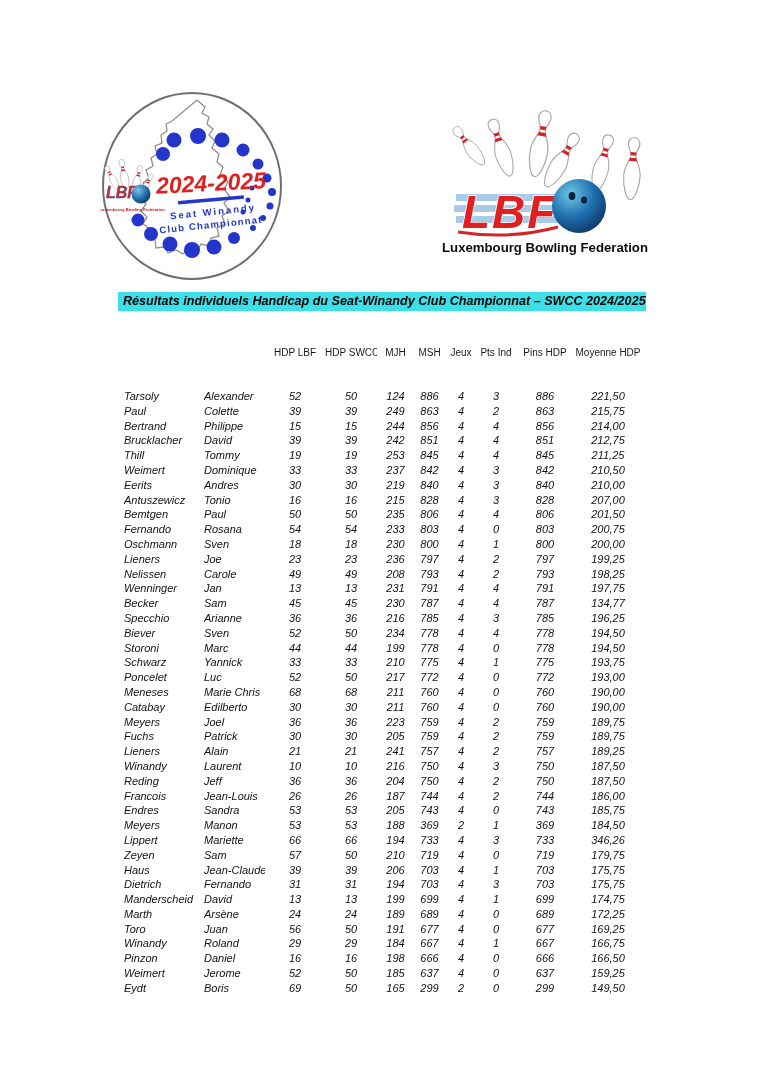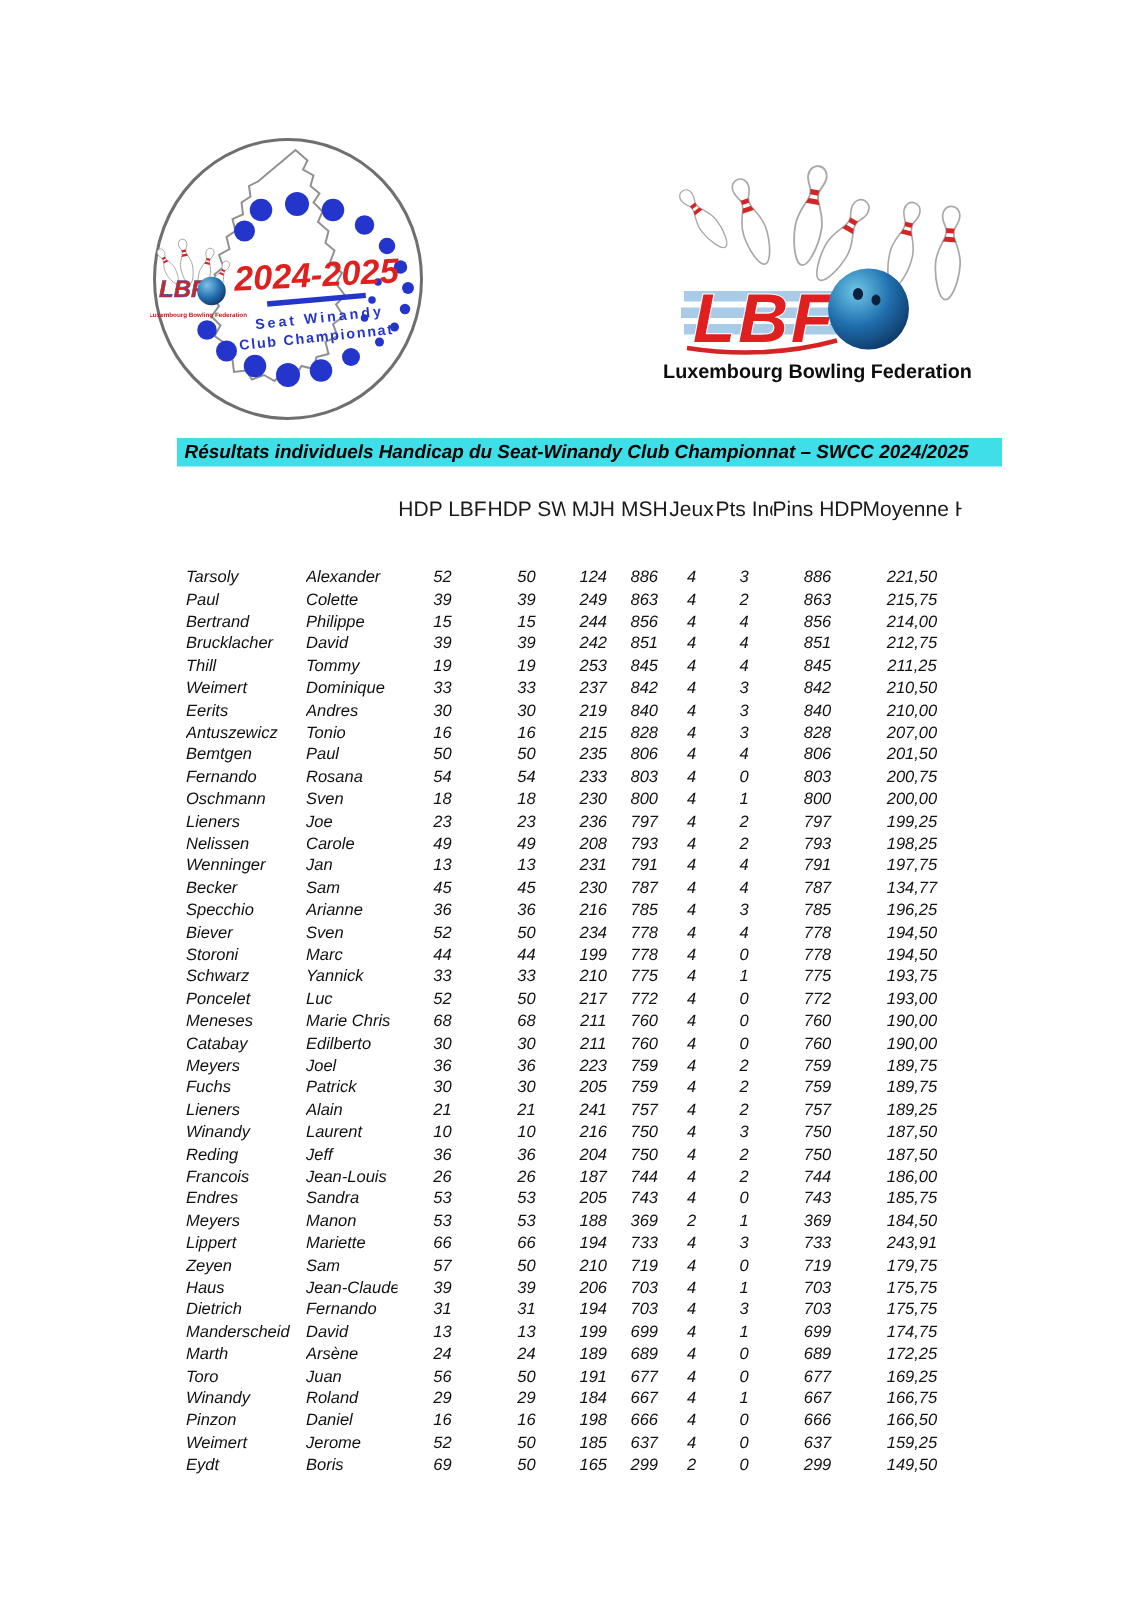--- a/index.html
+++ b/index.html
@@ -6,30 +6,30 @@
   body{
     width:764px;height:1080px;position:relative;background:#ffffff;overflow:hidden;
     font-family:"Liberation Sans",sans-serif;color:#111;
   }
   
   .logo-left{position:absolute;left:100px;top:88px;width:186px;height:196px;}
   .logo-right{position:absolute;left:440px;top:106px;width:215px;height:152px;}
   
   .title-bar{
     position:absolute;left:118px;top:292px;
-    padding:2px 22px 3px 5px;white-space:nowrap;
+    padding:2px 0 3px 5px;white-space:nowrap;
     font-size:12.6px;font-weight:bold;font-style:italic;color:#000;
   }
   
   .results{position:absolute;left:124px;top:331px;width:517px;font-size:11px;}
   .thead,.trow{
     display:grid;
     grid-template-columns:80px 61px 60px 52px 37px 31px 32px 38px 60px 66px;
   }
-  .thead{font-size:14px;color:#1a1a1a;}
+  .thead{font-size:10px;color:#1a1a1a;margin-top:16px;}
   .thead .cell{text-align:center;white-space:nowrap;}
   .tbody{margin-top:31px;}
   .trow{line-height:14.8px;height:14.8px;font-style:italic;}
   .cell{overflow:hidden;white-space:nowrap;}
   .c0,.c1{text-align:left;}
   .c2,.c3,.c4,.c5,.c6,.c7,.c8,.c9{text-align:center;}
   svg text{font-family:"Liberation Sans",sans-serif;}
 </style>
 </head>
 <body>
@@ -522,21 +522,21 @@
       <div class="trow">
         <div class="cell c0">Lippert</div>
         <div class="cell c1">Mariette</div>
         <div class="cell c2">66</div>
         <div class="cell c3">66</div>
         <div class="cell c4">194</div>
         <div class="cell c5">733</div>
         <div class="cell c6">4</div>
         <div class="cell c7">3</div>
         <div class="cell c8">733</div>
-        <div class="cell c9">243,91</div>
+        <div class="cell c9">346,26</div>
       </div>
       <div class="trow">
         <div class="cell c0">Zeyen</div>
         <div class="cell c1">Sam</div>
         <div class="cell c2">57</div>
         <div class="cell c3">50</div>
         <div class="cell c4">210</div>
         <div class="cell c5">719</div>
         <div class="cell c6">4</div>
         <div class="cell c7">0</div>

